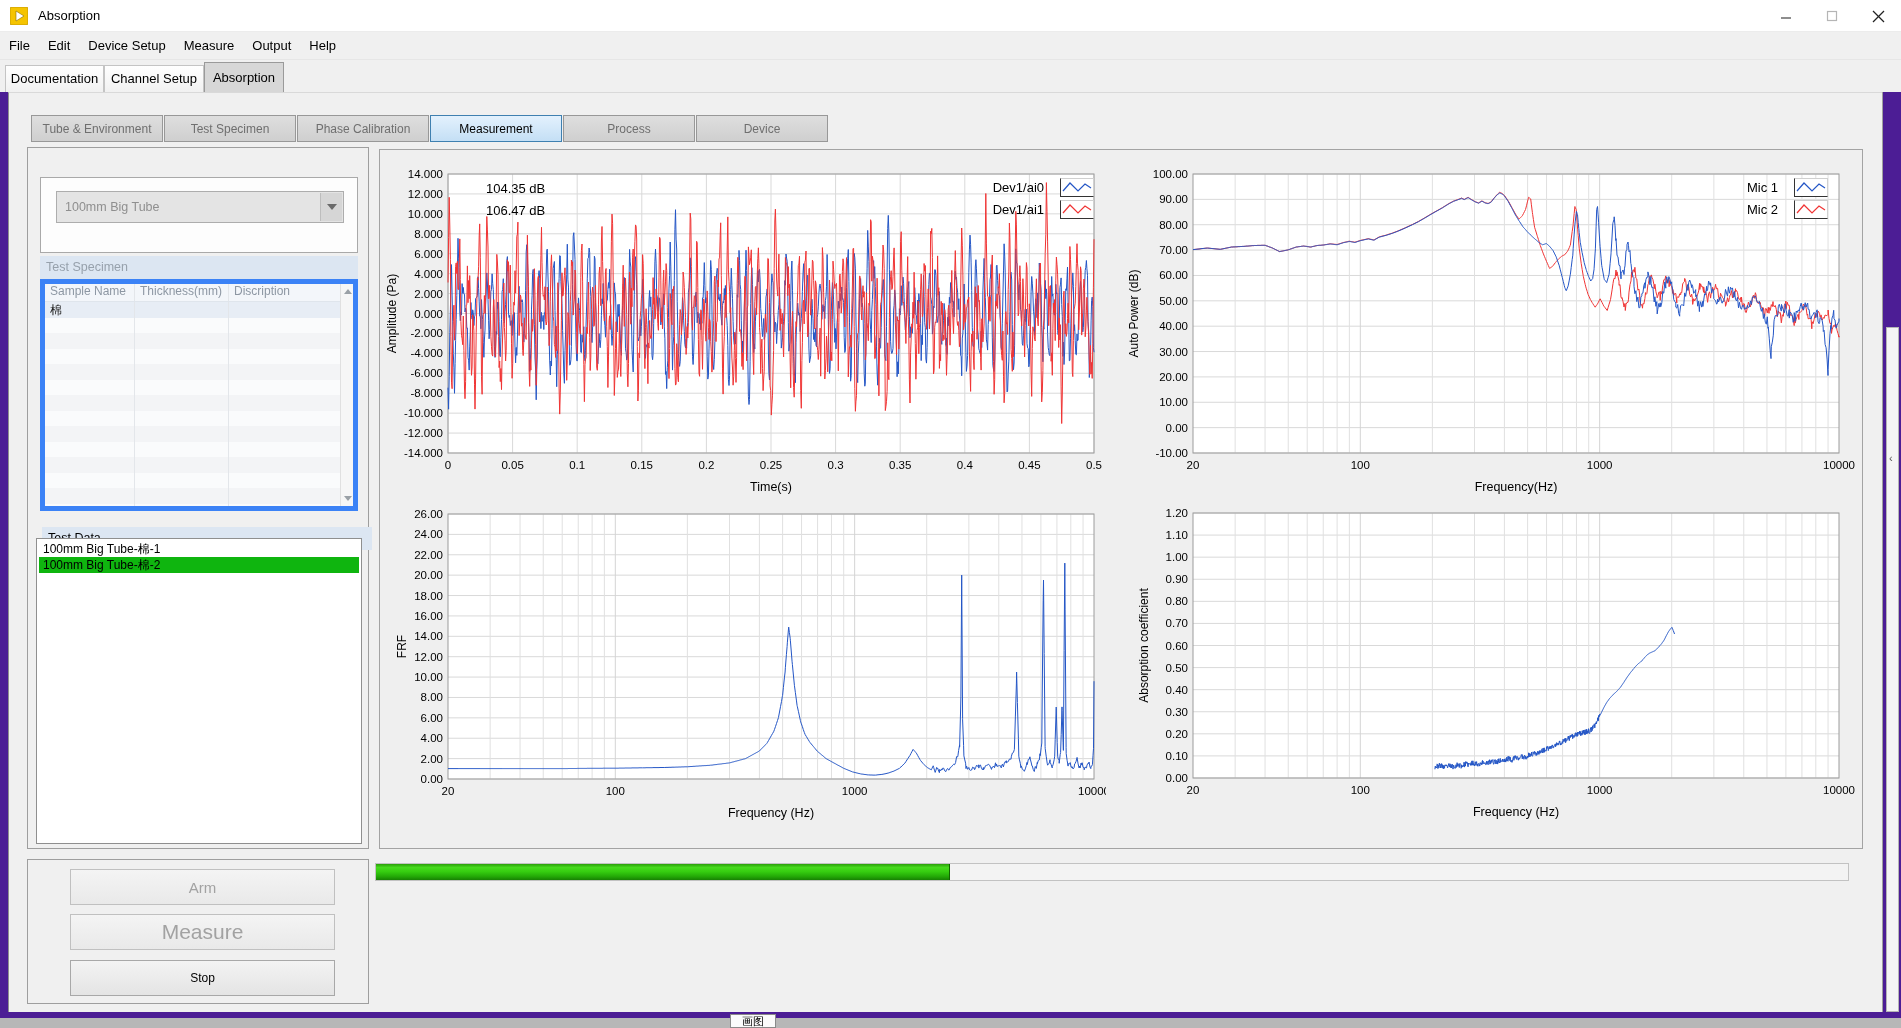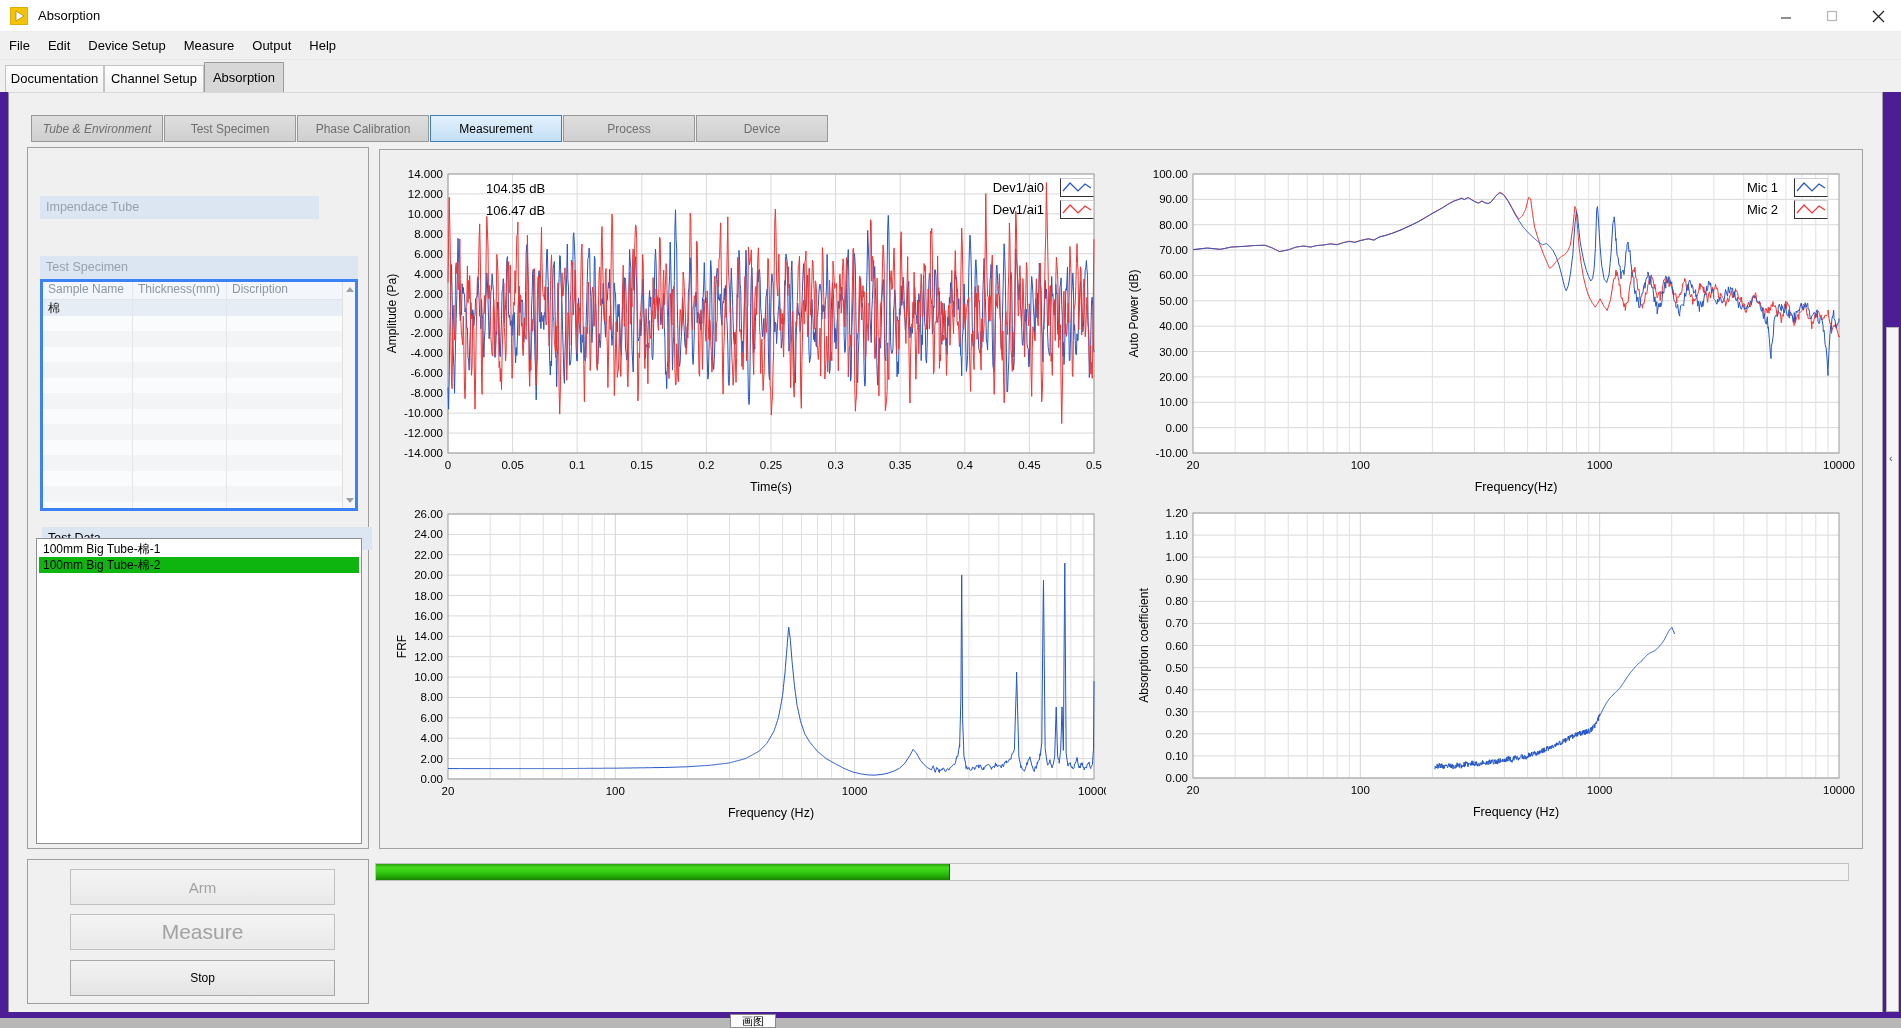--- a/index.html
+++ b/index.html
@@ -43,21 +43,21 @@
   .white-box { position:absolute; background:#fdfdfd; border:1px solid #a9a9a9; }
 
   .dropdown { position:absolute; background:#e4e4e4; border:1px solid #adadad; }
   .dropdown .val { position:absolute; left:8px; top:6px; font-size:12.5px; color:#8f8f8f; }
   .dd-btn { position:absolute; right:1px; top:1px; bottom:1px; width:22px; background:#d6d6d6;
     border-left:1px solid #bdbdbd; display:flex; align-items:center; justify-content:center; }
   .dd-arrow { width:0; height:0; border-left:5px solid transparent; border-right:5px solid transparent;
     border-top:6px solid #6a6a6a; }
 
   
-  .spec-table { position:absolute; background:#fff; border:3px solid #3b82f6; overflow:hidden; }
+  .spec-table { position:absolute; background:#fff; border:5px solid #3b82f6; overflow:hidden; }
   .spec-hrow { display:flex; height:18px; background:#f3f6fa; border-bottom:1px solid #dfe5ec;
     font-size:12px; color:#8d97a3; }
   .spec-row { display:flex; height:15.5px; font-size:12px; color:#222; }
   .spec-row:nth-child(odd) { background:#f3f4f6; }
   .spec-row:nth-child(even) { background:#fafbfc; }
   .spec-row.first { background:#e7edf5; }
   .c1 { width:90px; padding-left:5px; border-right:1px solid #e3e6ea; }
   .c2 { width:94px; padding-left:5px; border-right:1px solid #e3e6ea; }
   .c3 { flex:1; padding-left:5px; }
   .spec-sb { position:absolute; right:0; top:0; bottom:0; width:13px; background:#f6f6f6; border-left:1px solid #e0e0e0; }
@@ -147,30 +147,38 @@
   </div>
 
   <div class="maintabs">
     <div class="maintab" style="left:5px;width:99px;">Documentation</div>
     <div class="maintab" style="left:104px;width:100px;">Channel Setup</div>
     <div class="maintab active" style="left:204px;width:80px;">Absorption</div>
   </div>
 
   <div class="page">
 
-    <div class="subtab" style="left:22px;width:132px;font-style:italic;">Tube &amp; Environment</div>
+    <div class="subtab" style="left:22px;width:132px;">Tube &amp; Environment</div>
     <div class="subtab" style="left:155px;width:132px;">Test Specimen</div>
     <div class="subtab" style="left:288px;width:132px;">Phase Calibration</div>
     <div class="subtab active" style="left:421px;width:132px;">Measurement</div>
     <div class="subtab" style="left:554px;width:132px;">Process</div>
     <div class="subtab" style="left:687px;width:132px;">Device</div>
 
     <div class="left-box" style="left:18px;top:54px;width:342px;height:702px;">
 
       <div class="grp-header" style="left:12px;top:6px;width:279px;margin-top:42px;">Impendace Tube</div>
+      <div class="white-box" style="left:12px;top:29px;width:318px;height:76px;">
+        <div class="dropdown" style="left:15px;top:13px;width:288px;height:32px;">
+          <span class="val" style="top:8px;">100mm Big Tube</span>
+          <span class="dd-btn">
+              <span class="dd-arrow"></span>
+            </span>
+        </div>
+      </div>
 
       <div class="grp-header" style="left:12px;top:108px;width:318px;">Test Specimen</div>
       <div class="spec-table" style="left:12px;top:131px;width:318px;height:232px;">
         <div class="spec-hrow">
           <span class="c1">Sample Name</span>
           <span class="c2">Thickness(mm)</span>
           <span class="c3">Discription</span>
         </div>
         <div id="spec-rows">
             <div class="spec-row first">

